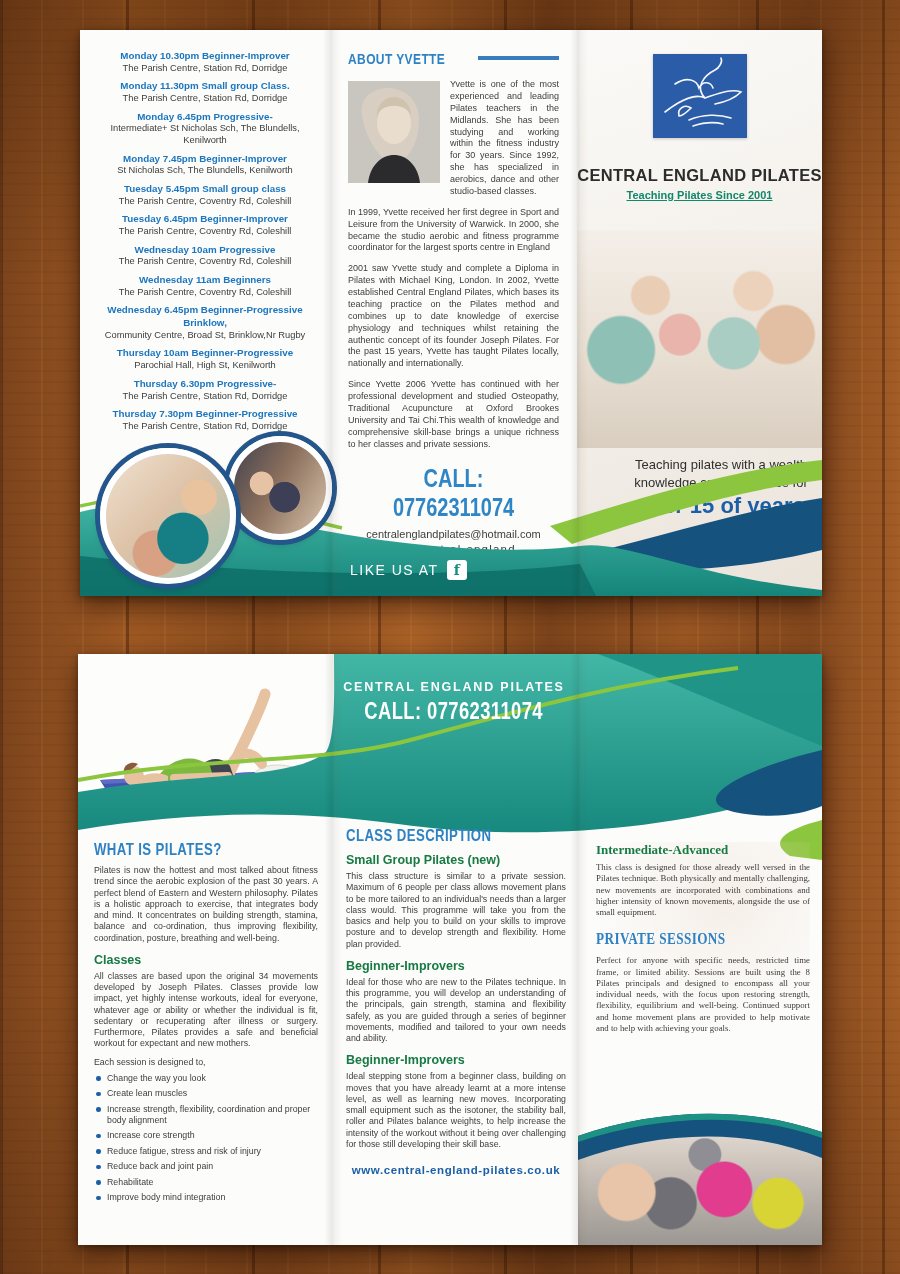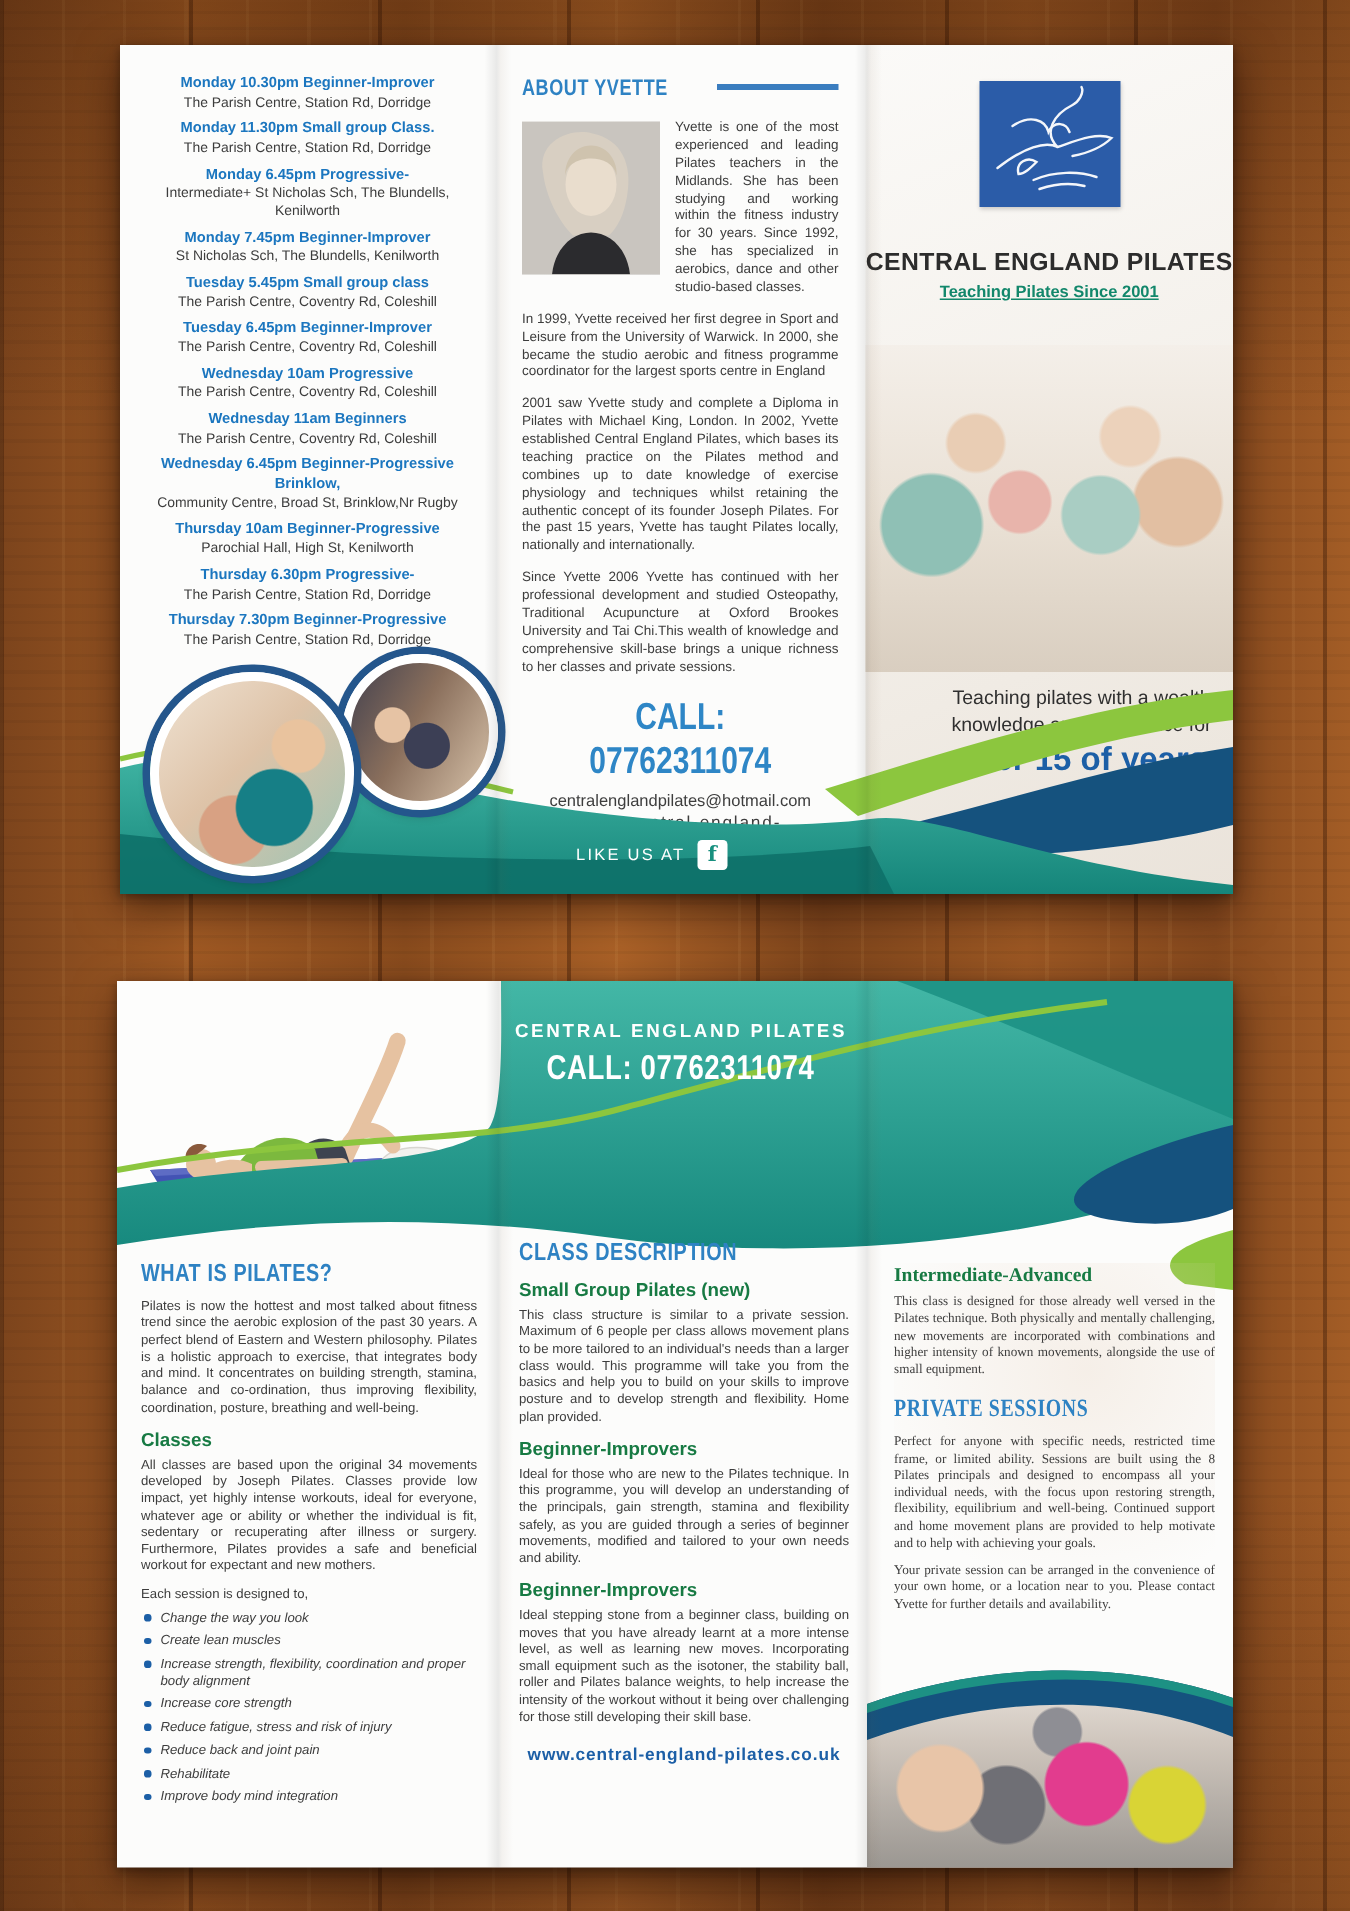--- a/index.html
+++ b/index.html
@@ -55,21 +55,21 @@
   .head-rule{ flex:1; height:4px; background:#3a7dbf; margin-top:-2px; }
   .portrait{ float:left; width:92px; height:102px; margin:2px 10px 4px 0;
     background:linear-gradient(135deg,#dcd8d2,#bab6b1); position:relative; overflow:hidden; }
   .about p{ font-size:9px; line-height:1.32; margin-bottom:9px; }
   .call-block{ text-align:center; margin-top:14px; }
   .call-line{ color:#2e86c6; font-size:25px; font-weight:bold; letter-spacing:0; }
   .email-line{ color:#3d3d3d; font-size:11px; margin-top:6px; }
   .web-line{ color:#3d3d3d; font-size:11.5px; letter-spacing:1.2px; margin-top:3px; }
 
   .likeus{ position:absolute; left:20px; bottom:16px; display:flex; align-items:center; gap:8px; z-index:25; }
-  .likeus-label{ color:#fff; font-size:11px; letter-spacing:1.5px;margin-left:34px; }
+  .likeus-label{ color:#fff; font-size:14px; letter-spacing:1.5px; }
   .fb-icon{ width:20px; height:20px; background:#fff; border-radius:3px; color:#18907f;
             font-weight:bold; font-size:14px; display:flex; align-items:center; justify-content:center; font-family:"DejaVu Serif", serif; }
 
   .logo-box{ width:94px; height:84px; background:#2b5ca8; margin:24px auto 0 auto; box-shadow:0 1px 3px rgba(0,0,0,.2); }
   .brand-title{ text-align:center; color:#2c2c2c; font-size:16.5px; font-weight:bold; margin-top:28px; letter-spacing:.3px; }
   .brand-sub{ text-align:center; color:#12876b; font-size:11px; font-weight:bold; margin-top:4px;text-decoration:underline; }
   .cover-photo{ position:absolute; left:0; top:200px; width:245px; height:218px;
     background:
       radial-gradient(circle at 18% 55%, #8fc0b5 0 14%, rgba(0,0,0,0) 15%),
       radial-gradient(circle at 42% 48%, #e8b4ab 0 11%, rgba(0,0,0,0) 12%),
@@ -92,21 +92,21 @@
   .bh-call{ color:#fff; font-size:23px; margin-top:4px; }
 
   .bcol{ position:absolute; font-size:8.8px; z-index:14; }
   #col-left { left:16px;  top:186px; width:224px; }
   #col-mid  { left:268px; top:172px; width:220px; }
   #col-right{ left:518px; top:188px; width:214px;
     background:radial-gradient(circle at 60% 30%, rgba(233,214,196,.35), rgba(0,0,0,0) 70%);font-family:Liberation Serif, serif; }
   .sec-head-blue{ color:#2e82c3; font-size:16.5px; margin-bottom:6px; }
   .sec-head-green{ color:#177a43; font-size:12.5px; font-weight:bold; margin:9px 0 4px 0; }
   .bcol p{ line-height:1.28; margin-bottom:7px; }
-  .bullet-list{ list-style:none; margin-top:2px;font-style:italic; }
+  .bullet-list{ list-style:none; margin-top:2px; }
   .bullet-list li{ position:relative; padding-left:13px; margin-bottom:4.5px; color:#3d3d3d; line-height:1.25; }
   .bullet-list li::before{ content:""; position:absolute; left:2px; top:3.5px; width:4.5px; height:4.5px; border-radius:50%; background:#1c5fa6; }
   .mid-web{ text-align:center; color:#1c5fa6; font-weight:bold; font-size:11.5px; letter-spacing:.6px; margin-top:14px; }
 
   .group-photo{ position:absolute; left:500px; top:452px; width:244px; height:139px; z-index:10; overflow:hidden;
     background:
       radial-gradient(circle at 20% 62%, #e8c5a8 0 13%, rgba(0,0,0,0) 14%),
       radial-gradient(circle at 38% 70%, #6f6f75 0 14%, rgba(0,0,0,0) 15%),
       radial-gradient(circle at 60% 60%, #e23c8e 0 16%, rgba(0,0,0,0) 17%),
       radial-gradient(circle at 82% 70%, #d9d435 0 11%, rgba(0,0,0,0) 12%),
@@ -339,21 +339,20 @@
     <div class="mid-web">www.central-england-pilates.co.uk</div>
   </div>
 
   <div class="bcol" id="col-right">
     <div class="sec-head-green" style="margin-top:0; font-size:13px;">Intermediate-Advanced</div>
     <p class="jtext">This class is designed for those already well versed in the Pilates technique. Both physically and mentally challenging, new movements are incorporated with combinations and higher intensity of known movements, alongside the use of small equipment.</p>
     <span class="sec-head-blue cond" style="margin-top:4px;">PRIVATE SESSIONS</span>
     <div>
 
     <p class="jtext">Perfect for anyone with specific needs, restricted time frame, or limited ability. Sessions are built using the 8 Pilates principals and designed to encompass all your individual needs, with the focus upon restoring strength, flexibility, equilibrium and well-being. Continued support and home movement plans are provided to help motivate and to help with achieving your goals.</p>
-        <p class="jtext">Your private session can be arranged in the convenience of your own home, or a location near to you. Please contact Yvette for further details and availability.</p>
       </div>
   </div>
 
   <div class="group-photo">
     <svg width="244" height="139" viewBox="0 0 244 139">
       <path d="M0,30 C80,2 170,0 244,26 L244,0 L0,0 Z" fill="#fcfcfb"></path>
       <path d="M0,30 C80,2 170,0 244,26 L244,52 C170,22 84,24 0,54 Z" fill="#15527e"></path>
       <path d="M0,30 C80,2 170,0 244,26 L244,32 C170,6 84,8 0,36 Z" fill="#1d9184"></path>
     </svg>
   </div>

